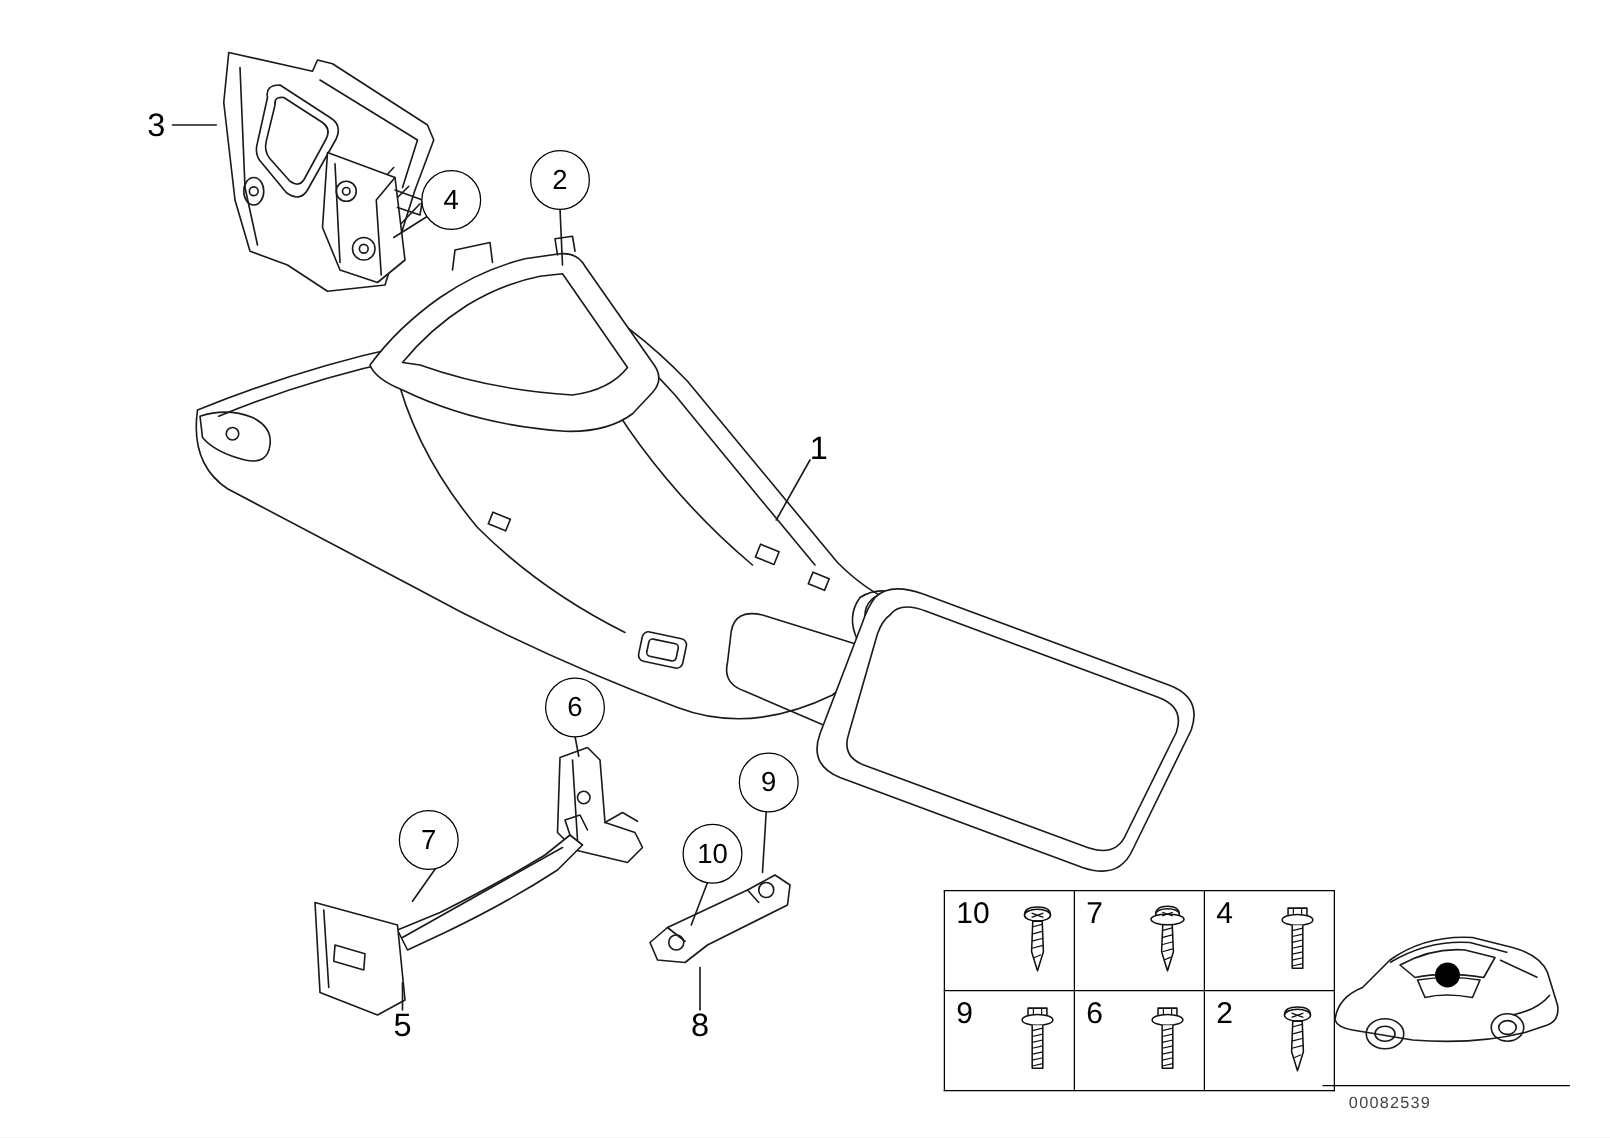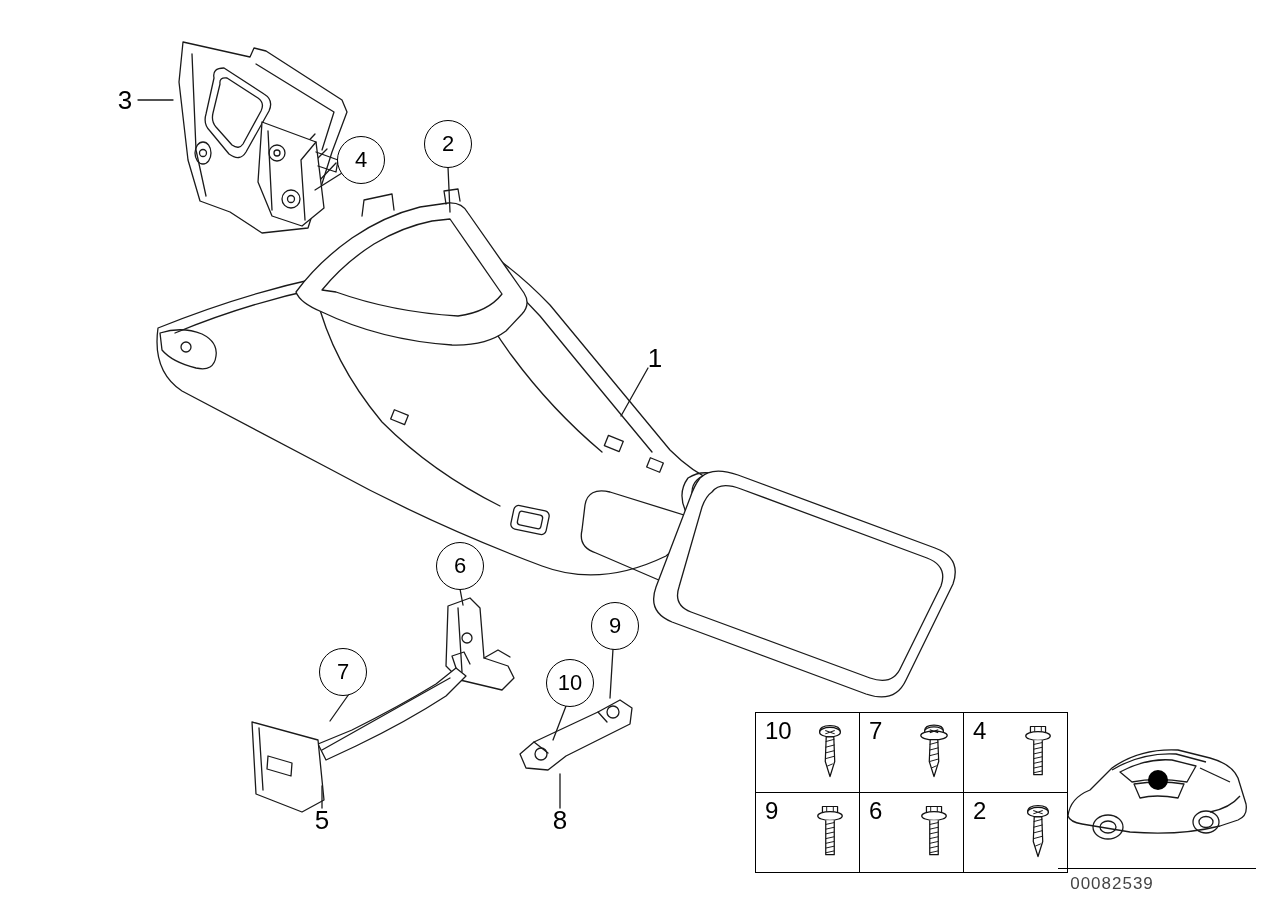--- a/index.html
+++ b/index.html
@@ -29,21 +29,21 @@
     align-items:flex-start;justify-content:space-between;
     padding:5px 12px 2px 9px;
   }
   .cell .num{font-size:24px;line-height:1.1;}
   .fi{width:34px;height:68px;flex:0 0 auto;}
   
   .car-box{position:absolute;left:1060px;top:720px;}
   .pn-line{position:absolute;left:1058px;top:868px;width:198px;height:0;border-top:1px solid #000;}
   .part-number{
     position:absolute;left:1060px;top:874px;width:104px;text-align:center;
-    font-size:17px;letter-spacing:1px;color:#444;
+    font-size:13px;letter-spacing:1px;color:#444;
   }
 </style>
 </head>
 <body>
 
 <div class="stage">
 
   <svg width="0" height="0" style="position:absolute" aria-hidden="true">
     <defs>
       <g id="icon-screw" stroke="#111" stroke-width="1.3" stroke-linejoin="round">

